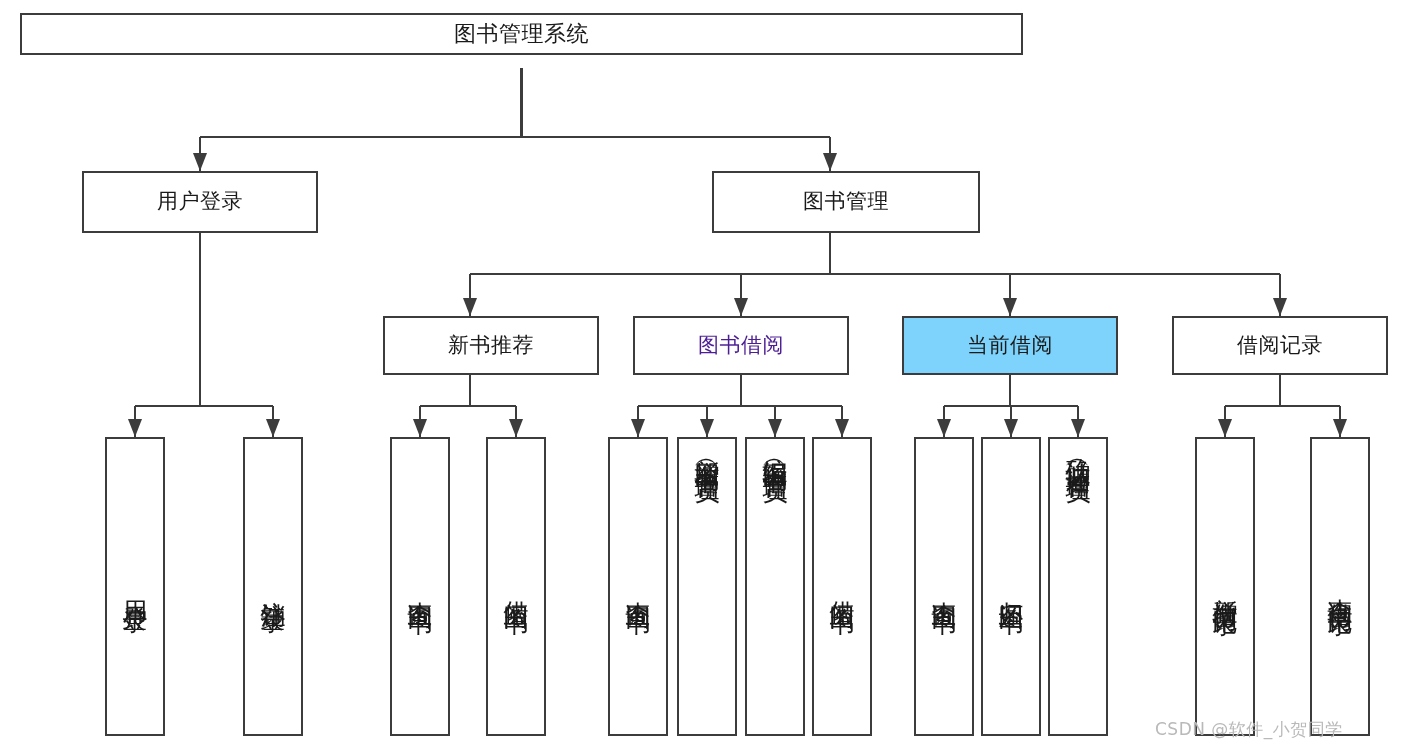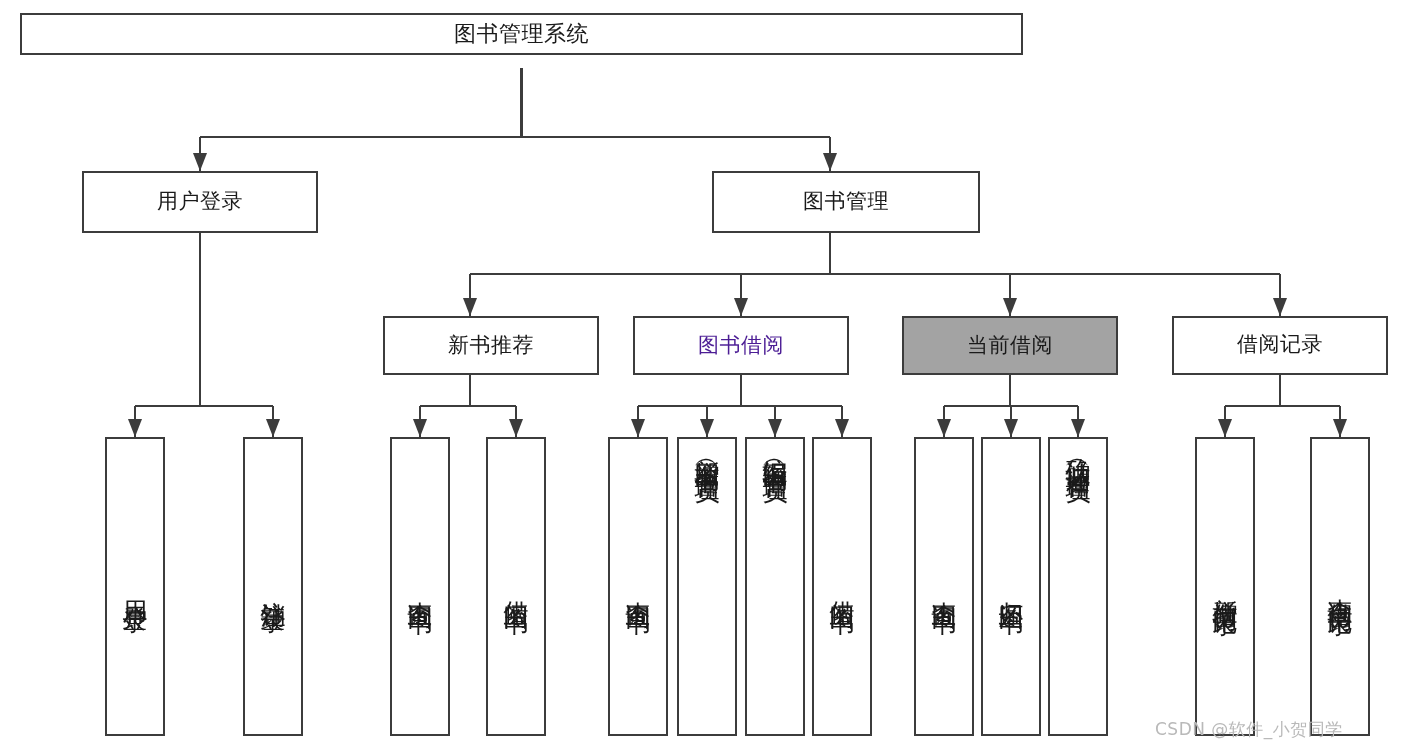--- a/index.html
+++ b/index.html
@@ -129,24 +129,24 @@
       </div>
       <div class="node horizontal" style="left: 712px; top: 171px; width: 268px; height: 62px; border-color: rgb(60, 60, 60); background: rgb(255, 255, 255);">
         <span class="label" style="color: rgb(26, 26, 26);">图书管理</span>
       </div>
       <div class="node horizontal" style="left: 362px; top: 316px; width: 216px; height: 59px; border-color: rgb(60, 60, 60); background: rgb(255, 255, 255); margin-left: 21px;">
         <span class="label" style="color: rgb(26, 26, 26);">新书推荐</span>
       </div>
       <div class="node horizontal" style="left: 633px; top: 316px; width: 216px; height: 59px; border-color: rgb(60, 60, 60); background: rgb(255, 255, 255);">
         <span class="label" style="color: #4c1d95;">图书借阅</span>
       </div>
-      <div class="node horizontal" style="left: 902px; top: 316px; width: 216px; height: 59px; border-color: rgb(60, 60, 60); background: #a3a3a3;">
+      <div class="node horizontal" style="left: 902px; top: 316px; width: 216px; height: 59px; border-color: rgb(60, 60, 60); background: #7dd3fc;">
         <span class="label" style="color: rgb(26, 26, 26);">当前借阅</span>
       </div>
-      <div class="node horizontal" style="left: 1172px; top: 316px; width: 216px; height: 59px; border-color: rgb(60, 60, 60); background: rgb(255, 255, 255); font-family: Liberation Mono, monospace;">
+      <div class="node horizontal" style="left: 1172px; top: 316px; width: 216px; height: 59px; border-color: rgb(60, 60, 60); background: rgb(255, 255, 255);">
         <span class="label" style="color: rgb(26, 26, 26);">借阅记录</span>
       </div>
       <div class="node vertical centered" style="left: 105px; top: 437px; width: 60px; height: 299px; border-color: rgb(60, 60, 60); background: rgb(255, 255, 255);">
         <span class="label" style="color: rgb(26, 26, 26);">用户登录</span>
       </div>
       <div class="node vertical centered" style="left: 243px; top: 437px; width: 60px; height: 299px; border-color: rgb(60, 60, 60); background: rgb(255, 255, 255);">
         <span class="label" style="color: rgb(26, 26, 26);">注销登录</span>
       </div>
       <div class="node vertical centered" style="left: 390px; top: 437px; width: 60px; height: 299px; border-color: rgb(60, 60, 60); background: rgb(255, 255, 255);">
         <span class="label" style="color: rgb(26, 26, 26);">查询图书</span>

